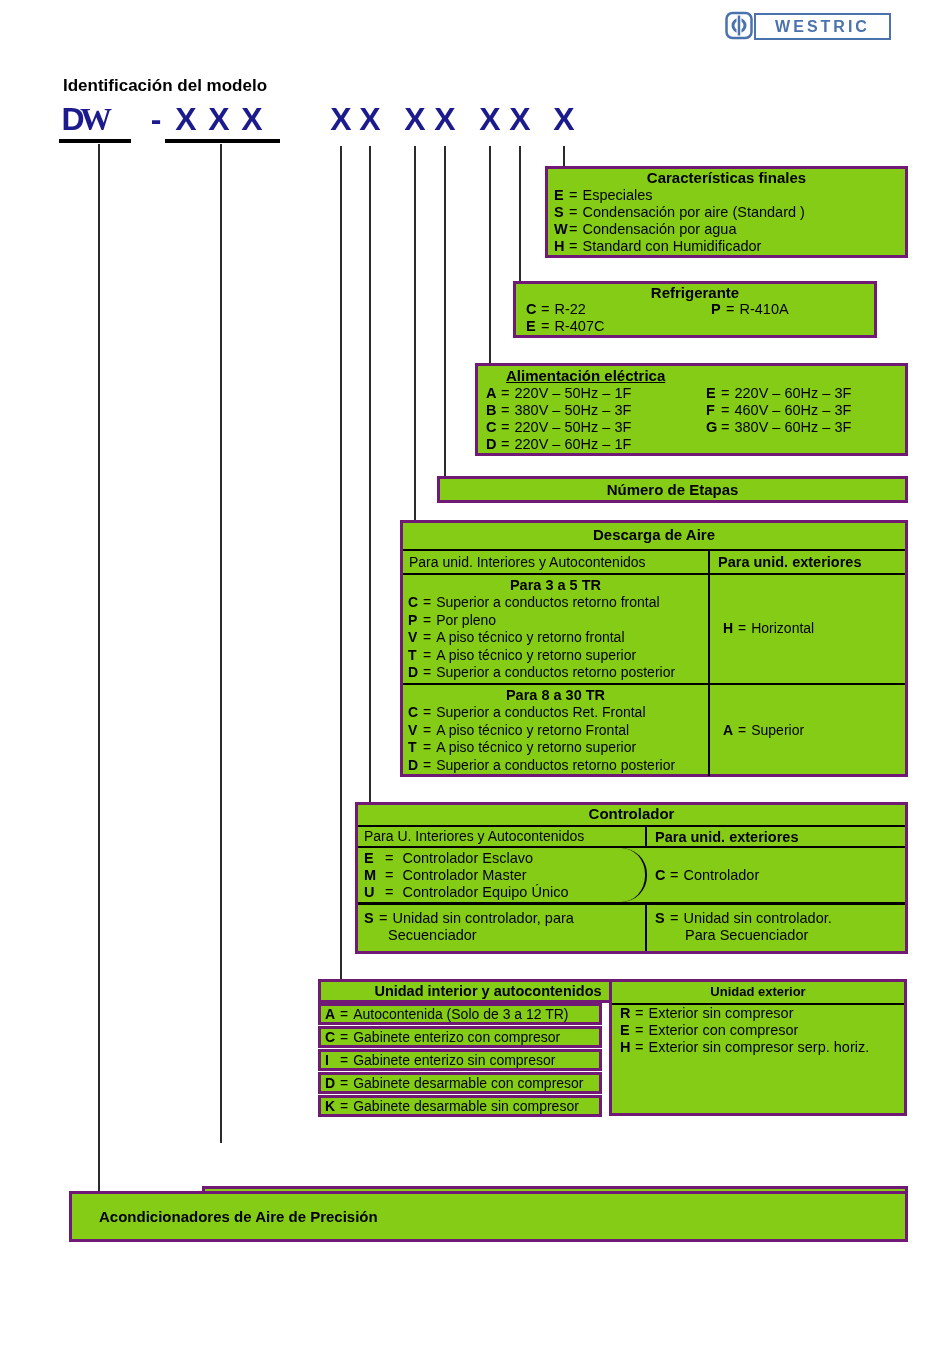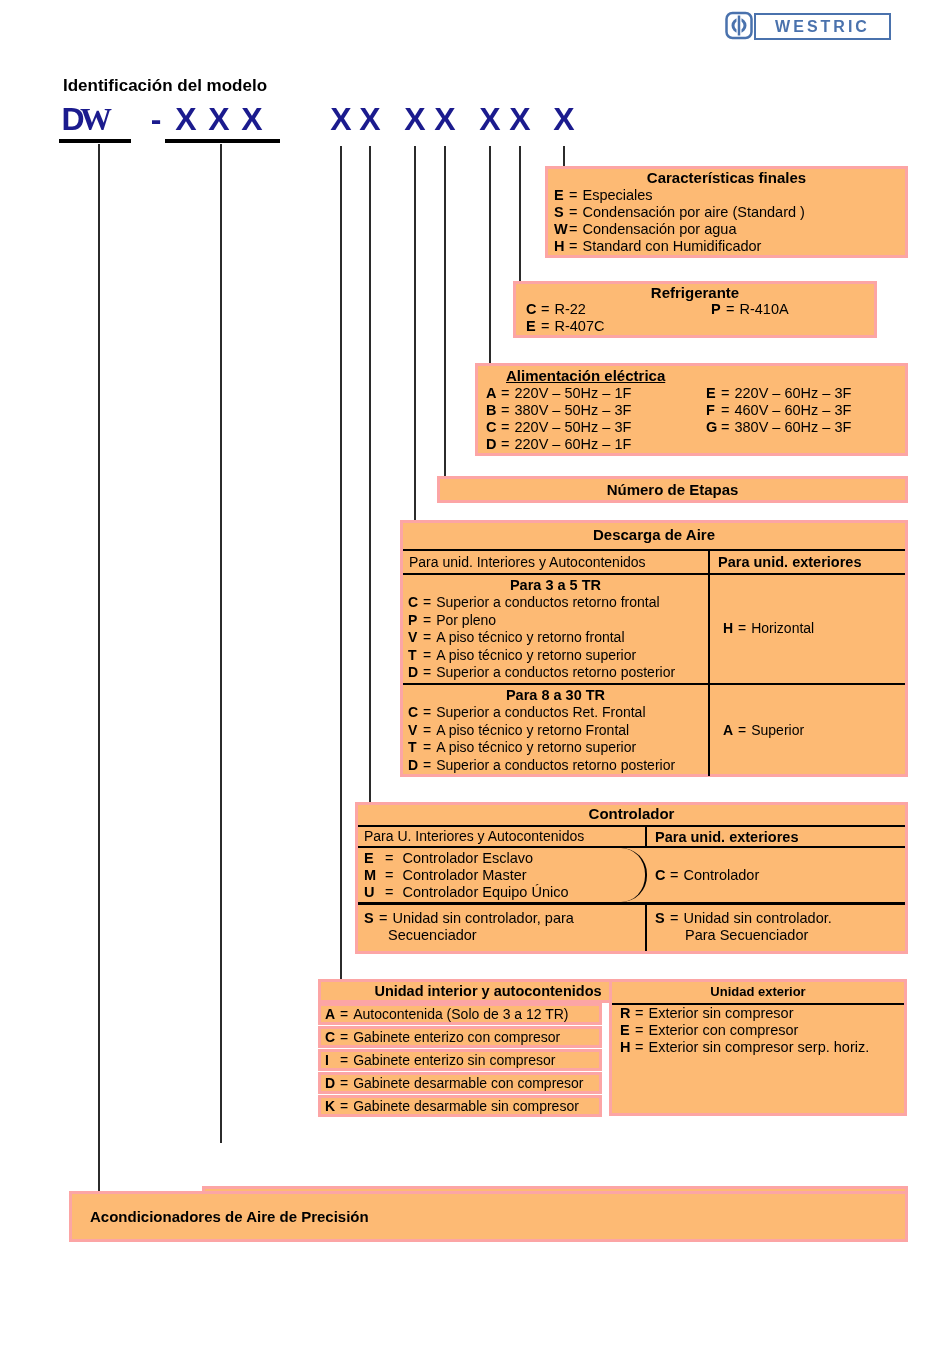--- a/index.html
+++ b/index.html
@@ -17,21 +17,21 @@
   .heading { position:absolute; left:63px; top:76px; font-size:17px; font-weight:bold; }
   .mch { position:absolute; top:101px; width:36px; text-align:center;
          font-size:32px; font-weight:bold; color:#1b1b8e; line-height:37px; }
   .mch.serif { font-family:"Liberation Serif",serif; }
   .ul  { position:absolute; top:139px; height:4px; background:#000; }
 
   
   .vl { position:absolute; width:2px; background:#2b2b2b; }
 
   
-  .box { position:absolute; border:3px solid #fca5a5; box-sizing:border-box; background:#fdba74; }
+  .box { position:absolute; border:3px solid #701a75; box-sizing:border-box; background:#84cc16; }
   .bt  { font-weight:bold; font-size:15px; text-align:center; }
   .kv  { font-size:14.5px; line-height:17px; white-space:nowrap; }
   .kv .code { display:inline-block; min-width:15px; font-weight:bold; }
   .kv .eq   { margin-right:5px; }
   .kv2 .code{ min-width:17px; }
   .kv2 .eq  { margin:0 9px 0 4px; }
 
   
   .b1 { left:545px; top:166px; width:363px; height:92px; }
   .b1 .bt { line-height:18px; }
@@ -94,21 +94,21 @@
   .u-right { left:609px; top:979px; width:298px; height:137px; }
   .u-rhead { height:21px; line-height:19px; border-bottom:2px solid #000;
              text-align:center; font-weight:bold; font-size:13px; }
   .u-rbody { height:108px; display:flex; flex-direction:column; 
              padding-left:8px; }
 
   
   .b8 { left:202px; top:1186px; width:706px; height:31px; display:flex;
         padding-left:8px; font-size:14px; }
   .b9 { left:69px; top:1191px; width:839px; height:51px; display:flex;
-        align-items:center; padding-left:18px; font-size:15px; font-weight:bold; }
+        align-items:center; padding-left:27px; font-size:15px; font-weight:bold; }
 </style>
 </head>
 <body>
 
 <div class="page">
 
   <svg class="logo-icon" width="28" height="29" viewBox="0 0 28 29">
     <rect x="1.5" y="2" width="25" height="25" rx="6" fill="none" stroke="#4a72ad" stroke-width="2.5"></rect>
     <circle cx="14" cy="14.5" r="6" fill="none" stroke="#4a72ad" stroke-width="3"></circle>
     <line x1="14" y1="4" x2="14" y2="25" stroke="#ffffff" stroke-width="5"></line>

